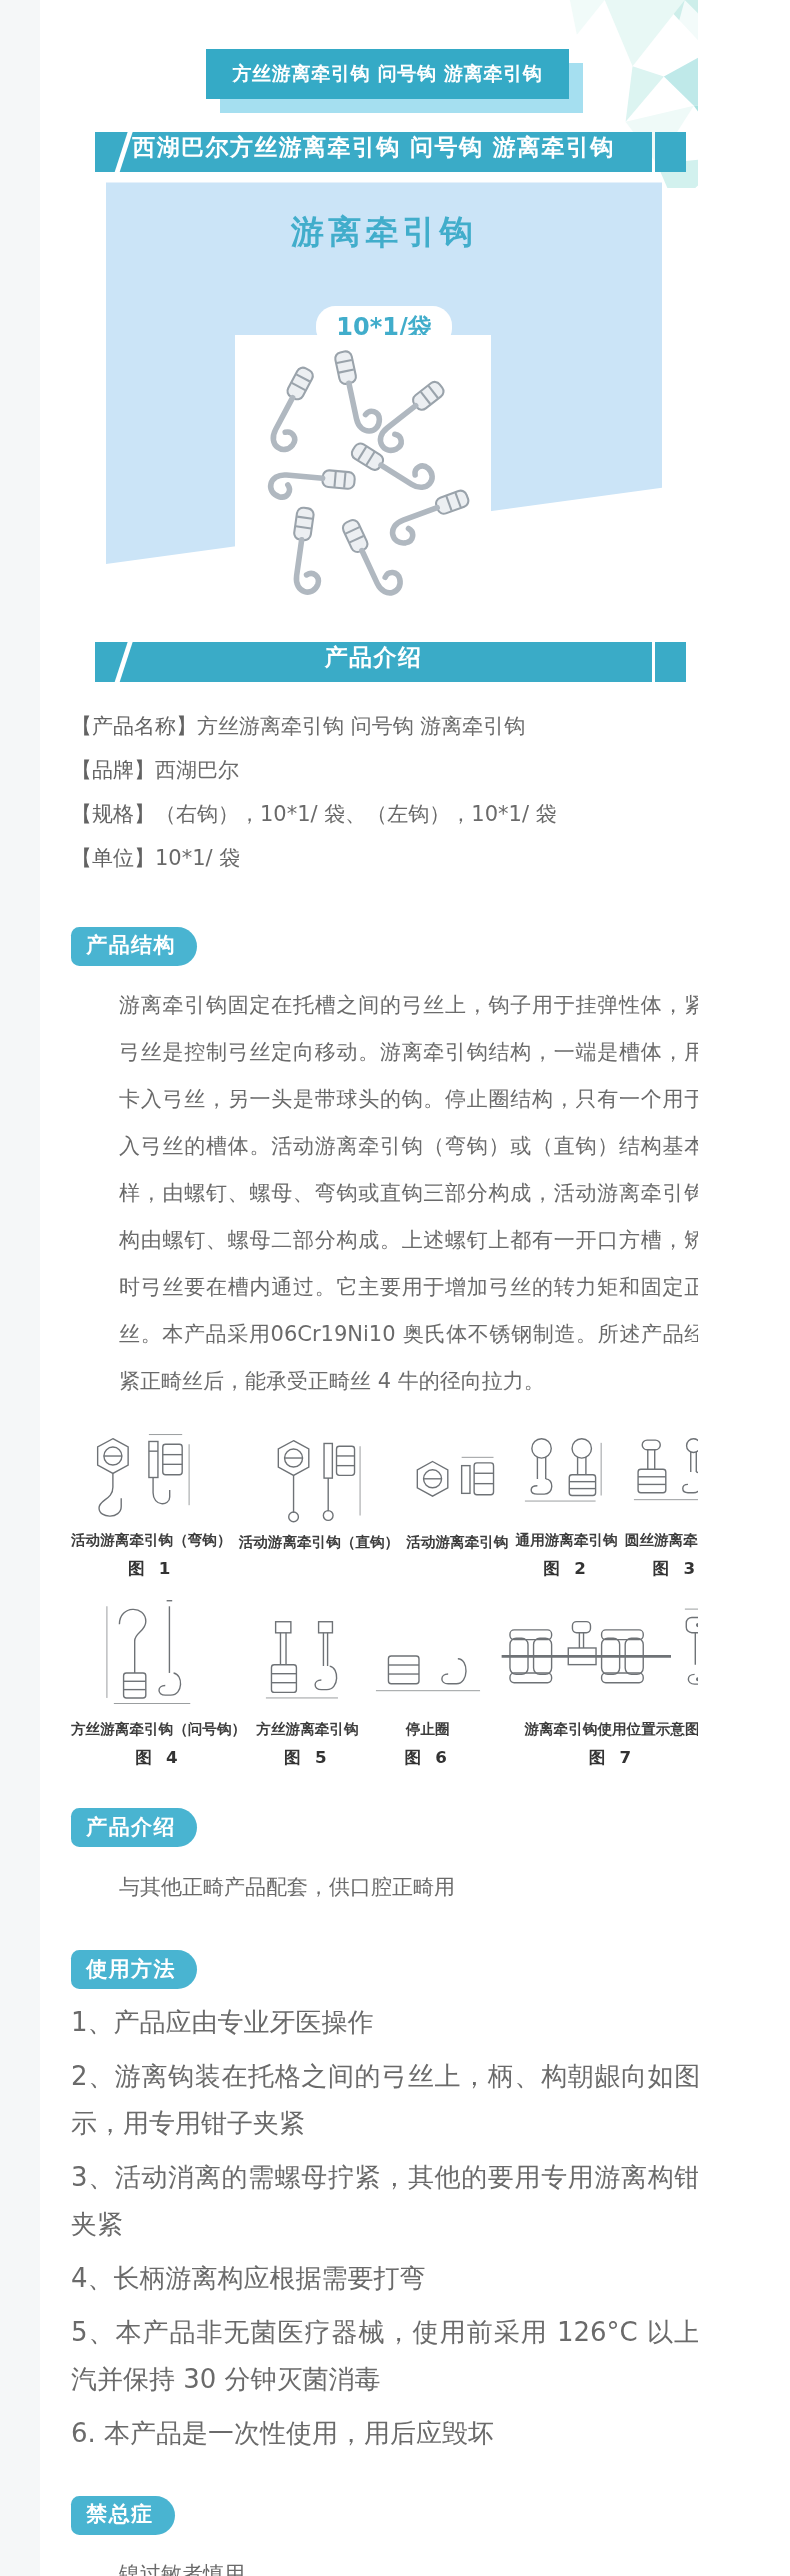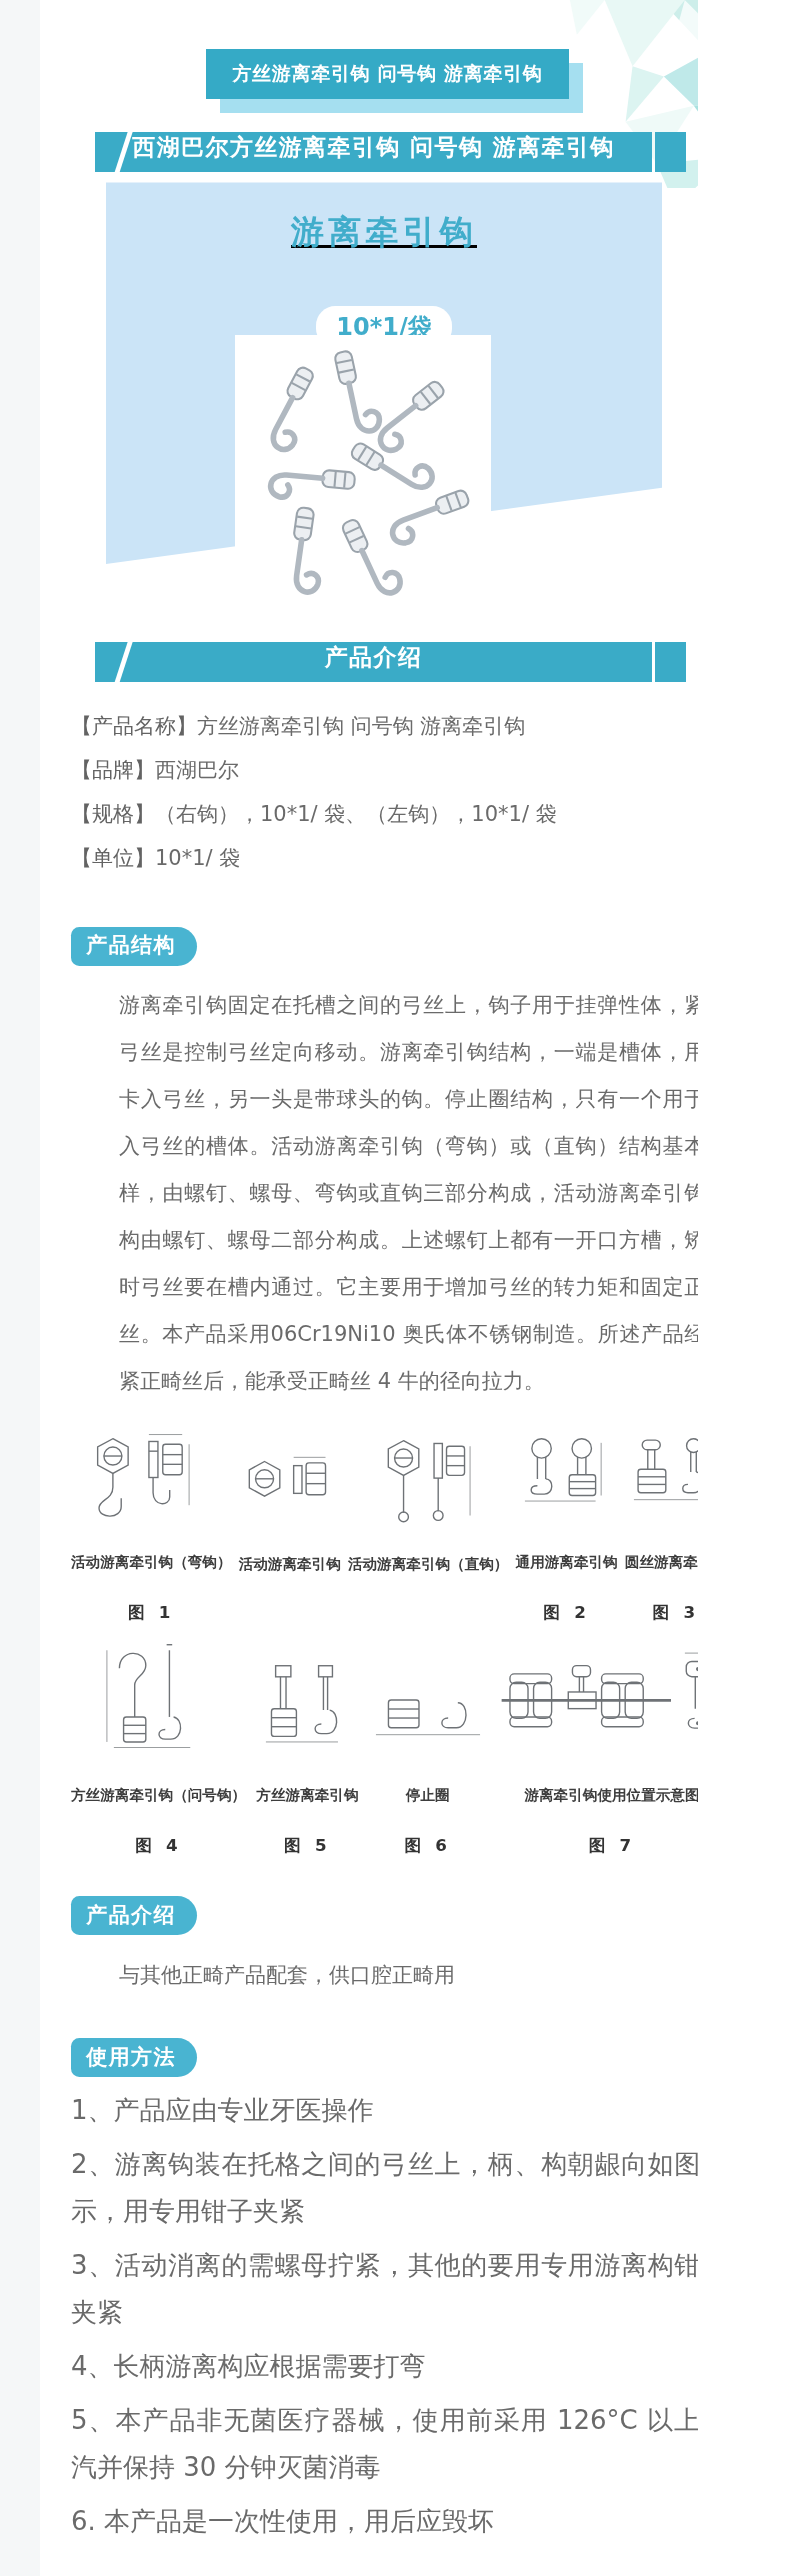--- a/index.html
+++ b/index.html
@@ -20,21 +20,21 @@
   .banner-row{display:flex;margin:33px 0 0 24px;height:40px;}
   .banner-bar{position:relative;width:557px;height:40px;background:#3aabc7;display:flex;
     align-items:flex-start;justify-content:center;overflow:hidden;}
   .banner-slash{position:absolute;left:26.4px;top:-4.2px;width:4.9px;height:49px;background:#ffffff;
     transform:skewX(-18deg);}
   .banner-bar span{color:#ffffff;font-size:23px;font-weight:bold;letter-spacing:1.4px;}
   .banner-cap{width:31px;height:40px;background:#3aabc7;margin-left:2.8px;}
   .banner-row.intro{margin-top:10.4px;}
 
   
-  .hero{position:relative;margin:10.4px 0 0 35px;width:556px;height:449px;background:#ffffff;text-decoration:underline;}
+  .hero{position:relative;margin:10.4px 0 0 35px;width:556px;height:449px;background:#ffffff;}
   .hero::before{content:"";position:absolute;inset:0;background:#cbe4f7;
     clip-path:polygon(0 0,100% 0,100% 68%,0 85%);}
   .hero-title{position:relative;padding-top:28px;text-align:center;color:#41adcb;
     font-size:33px;font-weight:bold;letter-spacing:4.2px;}
   .hero-pill{position:relative;margin:51px auto 0;width:136px;height:42px;background:#ffffff;
     border-radius:19.5px;display:flex;align-items:center;justify-content:center;}
   .hero-pill span{color:#41adcb;font-size:24px;font-weight:bold;}
   .hero-photo{position:absolute;left:129px;top:153px;width:256px;height:287px;background:#ffffff;}
 
   
@@ -46,21 +46,21 @@
   .sec-badge{display:inline-block;margin-top:39px;padding:4.9px 21px 6.3px 15.3px;background:#49b4d1;
     border-radius:8.3px 19.5px 19.5px 8.3px;color:#ffffff;font-size:21px;font-weight:bold;letter-spacing:1.4px;}
   .para{margin-top:16.7px;font-size:21px;color:#6a6a6a;line-height:47px;text-align:justify;margin-left:48px;}
   .list{margin-top:9.7px;}
   .list .item{font-size:26px;color:#6a6a6a;line-height:47px;margin-top:7px;text-align:justify;}
 
   
   .figrow{display:flex;justify-content:space-between;align-items:flex-end;}
   .figrow.r1{margin-top:24px;}
   .figrow.r2{margin-top:11px;}
-  .fig{display:flex;flex-direction:column;align-items:center;gap:22px;}
+  .fig{display:flex;flex-direction:column;align-items:center;}
   .fig svg{stroke:#6e7276;fill:none;stroke-width:2;}
   .fig-name{margin-top:4.2px;font-size:14.6px;font-weight:bold;color:#3d3d3d;white-space:nowrap;}
   .fig-num{margin-top:7px;font-size:16.7px;font-weight:bold;color:#333333;min-height:21px;letter-spacing:4.2px;}
 </style>
 </head>
 <body>
 
 <div class="page">
   <div class="column">
 
@@ -149,48 +149,48 @@
             <line x1="112" y1="51" x2="140" y2="51"></line>
             <path d="M98,70 L98,92 C98,112 122,112 122,98 L122,88"></path>
             <line x1="92" y1="8" x2="140" y2="8" stroke-width="1"></line>
             <line x1="150" y1="22" x2="150" y2="110" stroke-width="1"></line>
           </svg>
           <div class="fig-name">活动游离牵引钩（弯钩）</div>
           <div class="fig-num">图 1</div>
         </div>
         <div class="fig">
           <svg width="97" height="97" viewBox="0 0 140 140">
-            <polygon points="34,44 56,56 56,82 34,94 12,82 12,56"></polygon>
-            <circle cx="34" cy="69" r="13"></circle>
-            <line x1="21" y1="69" x2="47" y2="69"></line>
-            <rect x="76" y="50" width="12" height="40"></rect>
-            <rect x="94" y="46" width="28" height="46" rx="4"></rect>
-            <line x1="94" y1="61" x2="122" y2="61"></line>
-            <line x1="94" y1="76" x2="122" y2="76"></line>
-            <line x1="76" y1="38" x2="122" y2="38" stroke-width="1"></line>
-          </svg>
-          <div class="fig-name">活动游离牵引钩</div>
-          <div class="fig-num"></div>
-        </div>
-        <div class="fig">
-          <svg width="97" height="97" viewBox="0 0 140 140">
             <polygon points="34,14 56,26 56,52 34,64 12,52 12,26"></polygon>
             <circle cx="34" cy="39" r="13"></circle>
             <line x1="21" y1="39" x2="47" y2="39"></line>
             <path d="M34,64 L34,118"></path>
             <circle cx="34" cy="124" r="7"></circle>
             <rect x="78" y="18" width="12" height="50"></rect>
             <rect x="96" y="22" width="26" height="42" rx="4"></rect>
             <line x1="96" y1="36" x2="122" y2="36"></line>
             <line x1="96" y1="50" x2="122" y2="50"></line>
             <path d="M84,68 L84,116"></path>
             <circle cx="84" cy="122" r="7"></circle>
             <line x1="130" y1="22" x2="130" y2="122" stroke-width="1"></line>
           </svg>
           <div class="fig-name">活动游离牵引钩（直钩）</div>
+          <div class="fig-num"></div>
+        </div>
+        <div class="fig">
+          <svg width="97" height="97" viewBox="0 0 140 140">
+            <polygon points="34,44 56,56 56,82 34,94 12,82 12,56"></polygon>
+            <circle cx="34" cy="69" r="13"></circle>
+            <line x1="21" y1="69" x2="47" y2="69"></line>
+            <rect x="76" y="50" width="12" height="40"></rect>
+            <rect x="94" y="46" width="28" height="46" rx="4"></rect>
+            <line x1="94" y1="61" x2="122" y2="61"></line>
+            <line x1="94" y1="76" x2="122" y2="76"></line>
+            <line x1="76" y1="38" x2="122" y2="38" stroke-width="1"></line>
+          </svg>
+          <div class="fig-name">活动游离牵引钩</div>
           <div class="fig-num"></div>
         </div>
         <div class="fig">
           <svg width="97" height="97" viewBox="0 0 140 140">
             <circle cx="34" cy="28" r="14"></circle>
             <path d="M28,40 L28,72 M40,40 L40,72"></path>
             <path d="M40,72 C52,72 52,94 38,94 L28,94 C16,94 16,82 28,82"></path>
             <circle cx="92" cy="28" r="14"></circle>
             <path d="M86,40 L86,66 M98,40 L98,66"></path>
             <rect x="74" y="66" width="38" height="30" rx="4"></rect>

